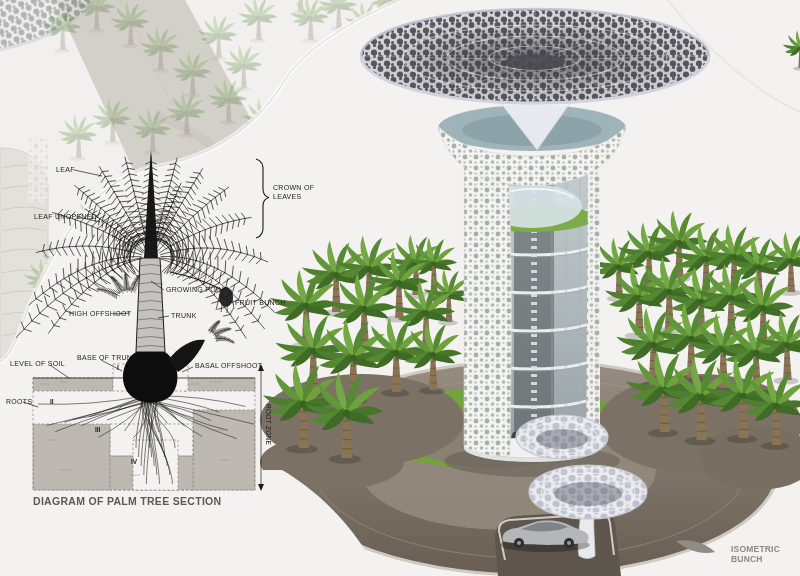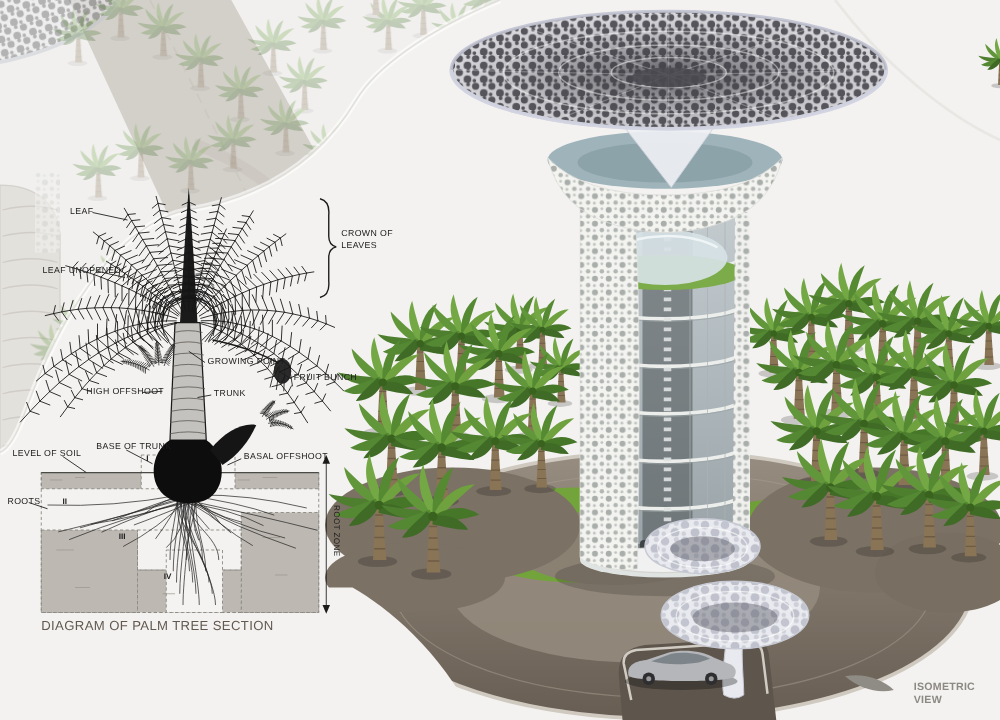--- a/index.html
+++ b/index.html
@@ -3,21 +3,21 @@
 <meta charset="utf-8">
 <style>
   html,body{margin:0;padding:0;background:#ddd;}
   #stage{position:relative;width:800px;height:576px;overflow:hidden;background:#f1f0ee;
          font-family:"Liberation Sans",sans-serif;}
   #gfx{position:absolute;left:0;top:0;}
   .lbl{position:absolute;font-size:7px;color:#1b1b1b;letter-spacing:.3px;white-space:nowrap;}
   .num{position:absolute;font-size:6.5px;font-weight:bold;color:#1b1b1b;}
   .crown{width:44px;white-space:normal;text-align:left;line-height:1.35;}
   .rotlbl{transform:rotate(90deg);transform-origin:0 0;font-size:6.5px;}
-  #caption{position:absolute;left:33px;top:495px;font-size:10.5px;font-weight:normal;
+  #caption{position:absolute;left:33px;top:495px;font-size:10.5px;font-weight:bold;
            color:#61584f;letter-spacing:.3px;}
   #title{position:absolute;left:20px;top:529px;font-size:36px;font-weight:bold;color:#565659;
          letter-spacing:12px;word-spacing:34px;}
   #viewlabel{position:absolute;left:731px;top:544px;font-size:8.5px;font-weight:bold;
              color:#8d8983;letter-spacing:.2px;}
 </style>
 </head>
 <body>
 
 <div id="stage">
@@ -338,14 +338,14 @@
   <span class="lbl" style="left:77px;top:354px">BASE OF TRUNK</span>
   <span class="lbl" style="left:195px;top:362px">BASAL OFFSHOOT</span>
   <span class="lbl" style="left:10px;top:360px">LEVEL OF SOIL</span>
   <span class="lbl" style="left:6px;top:398px">ROOTS</span>
   <span class="lbl rotlbl" style="left:272px;top:404px">ROOT ZONE</span>
   <span class="num" style="left:117px;top:364px">I</span>
   <span class="num" style="left:50px;top:398px">II</span>
   <span class="num" style="left:95px;top:426px">III</span>
   <span class="num" style="left:131px;top:458px">IV</span>
   <span id="caption">DIAGRAM OF PALM TREE SECTION</span>
-  <span id="viewlabel">ISOMETRIC VIEW</span>
+  <span id="viewlabel">ISOMETRIC BUNCH</span>
 </div>
 
 </body></html>

